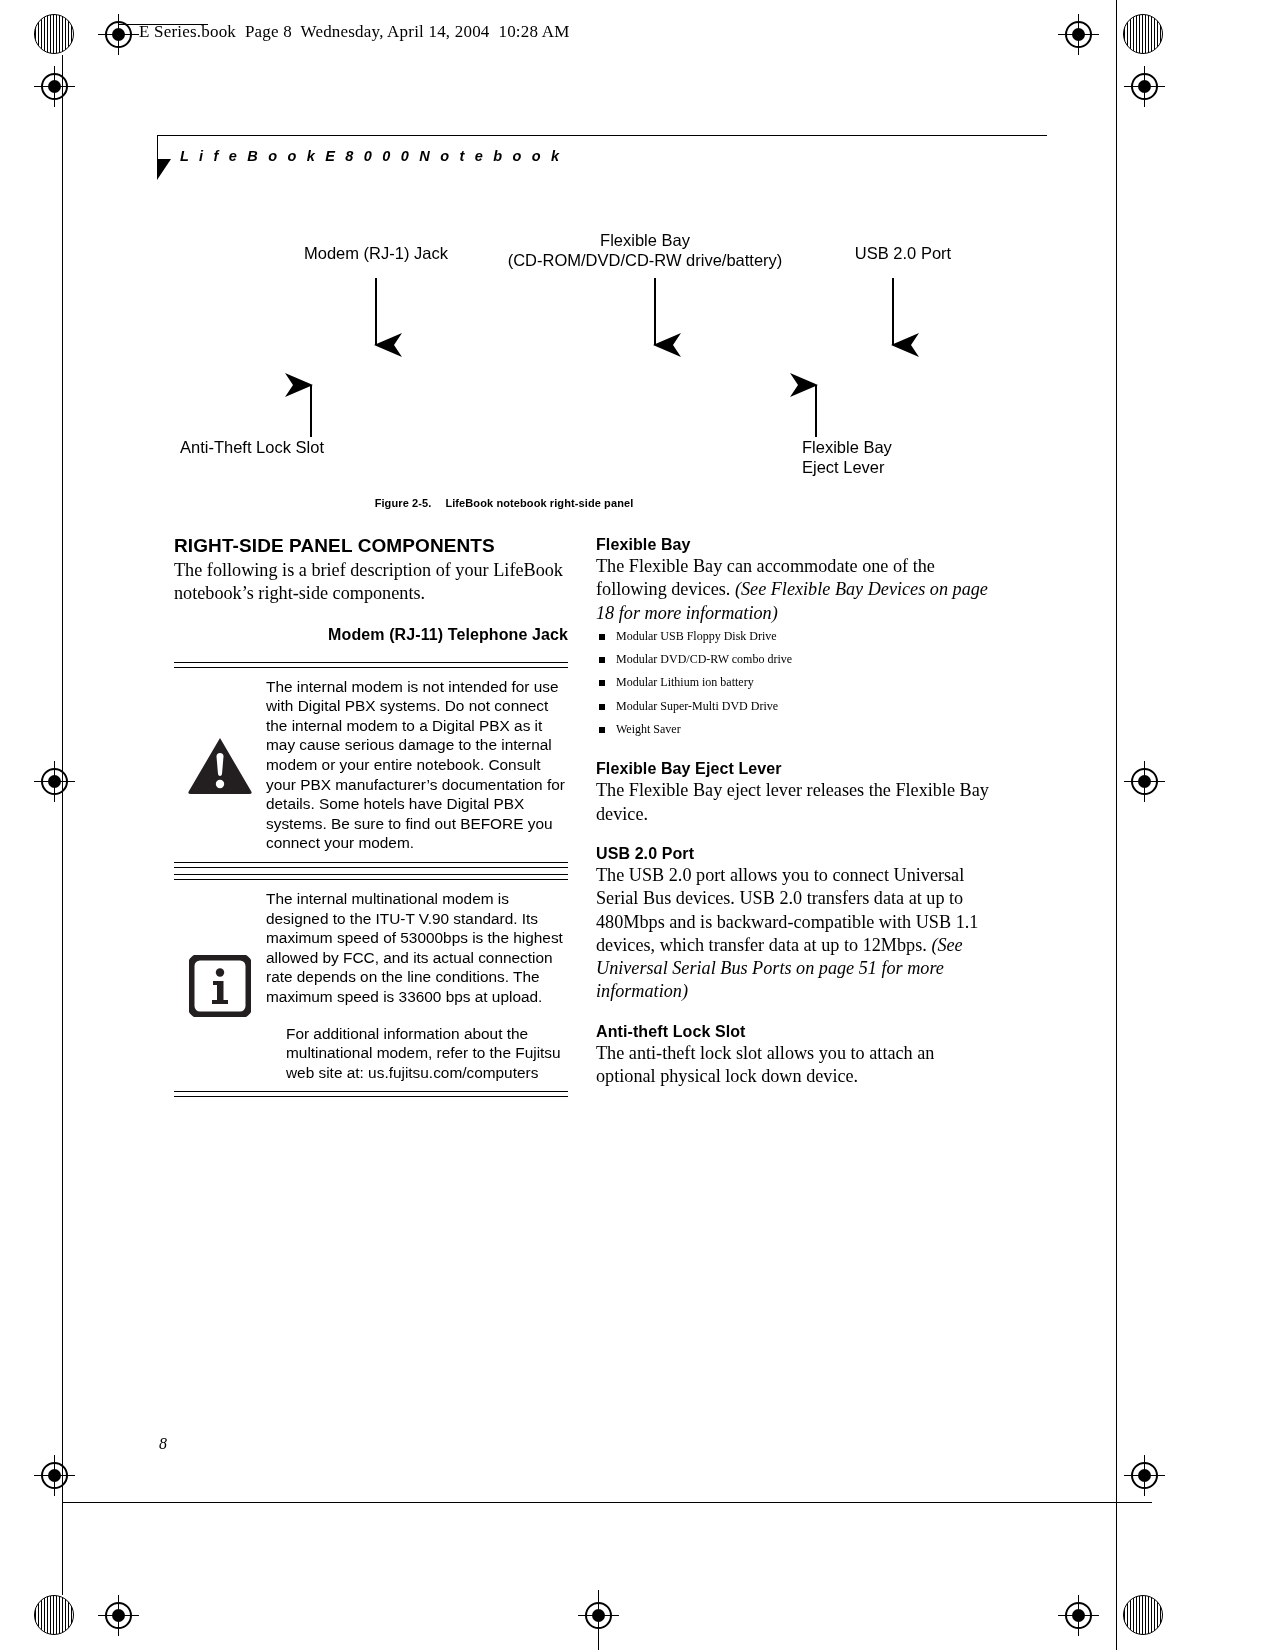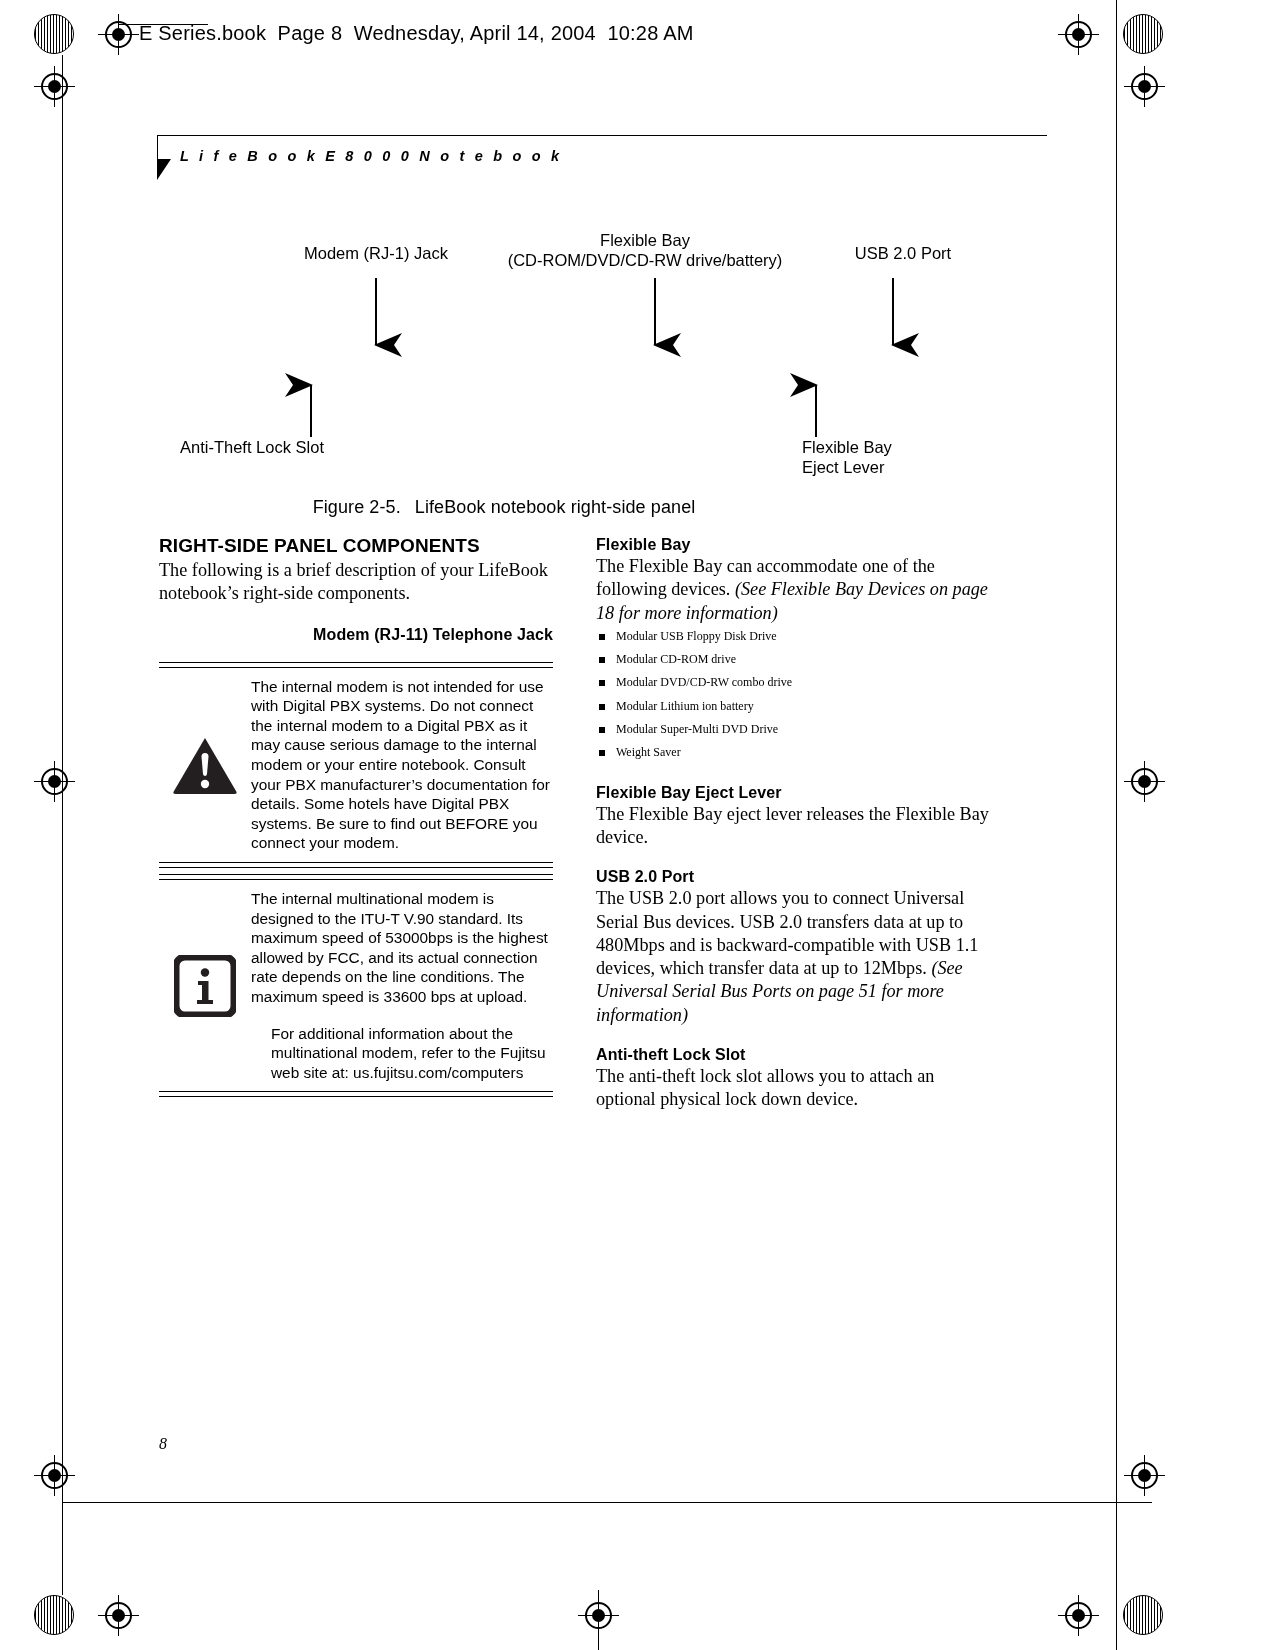--- a/index.html
+++ b/index.html
@@ -50,22 +50,22 @@
   .trim {
     position: absolute;
     background: #000;
   }
 
   
   .book-stamp {
     position: absolute;
     left: 139px;
     top: 22px;
-    font-family: Liberation Sans, sans-serif;
-    font-size: 20px;
+    font-family: Liberation Serif, serif;
+    font-size: 17px;
     letter-spacing: 0.2px;
     white-space: pre;
   }
   .stamp-rule {
     position: absolute;
     left: 118px;
     top: 24px;
     width: 90px;
     height: 1px;
     background: #000;
@@ -127,33 +127,33 @@
     white-space: pre;
     text-align: center;
   }
   .fig-caption {
     position: absolute;
     left: 0;
     top: 497px;
     width: 1008px;
     text-align: center;
     font-family: "Liberation Sans", sans-serif;
-    font-weight: normal;
-    font-size: 18px;
+    font-weight: bold;
+    font-size: 11px;
     letter-spacing: 0.1px;
   }
   .fig-caption .cap-num { margin-right: 14px; }
 
   
   .col {
     position: absolute;
     top: 534px;
     width: 394px;
   }
-  .col-left  { left: 159px; }
+  .col-left  { left: 174px; }
   .col-right { left: 596px; width: 400px; }
 
   h1.section-title {
     font-family: "Liberation Sans", sans-serif;
     font-size: 19px;
     font-weight: bold;
     letter-spacing: 0.1px;
     margin: 0 0 1px 0;
     line-height: 24px;
   }
@@ -380,21 +380,20 @@
 </div>
 
 <div class="col col-right">
 
   <h2 class="sub-title" style="margin-top:0;">Flexible Bay</h2>
 
   <p class="body"><span>The Flexible Bay can accommodate one of the following devices. </span><em>(See Flexible Bay Devices on page 18 for more information)</em></p>
 
   <ul class="bullets">
     <li><span class="sq"></span><span>Modular USB Floppy Disk Drive</span></li>
-    <li><span class="sq"></span><span>Modular CD-ROM drive</span></li>
     <li><span class="sq"></span><span>Modular DVD/CD-RW combo drive</span></li>
     <li><span class="sq"></span><span>Modular Lithium ion battery</span></li>
     <li><span class="sq"></span><span>Modular Super-Multi DVD Drive</span></li>
     <li><span class="sq"></span><span>Weight Saver</span></li>
   </ul>
 
   <h2 class="sub-title">Flexible Bay Eject Lever</h2>
   <p class="body">The Flexible Bay eject lever releases the Flexible Bay device.</p>
 
   <h2 class="sub-title">USB 2.0 Port</h2>

